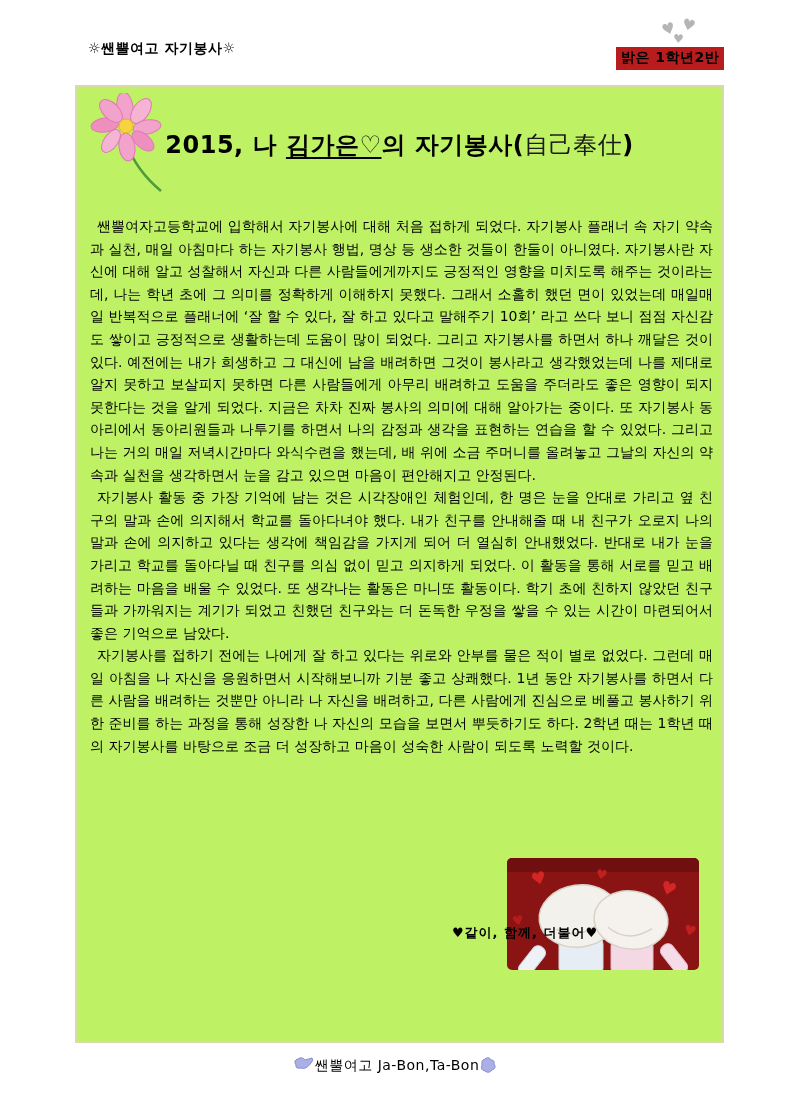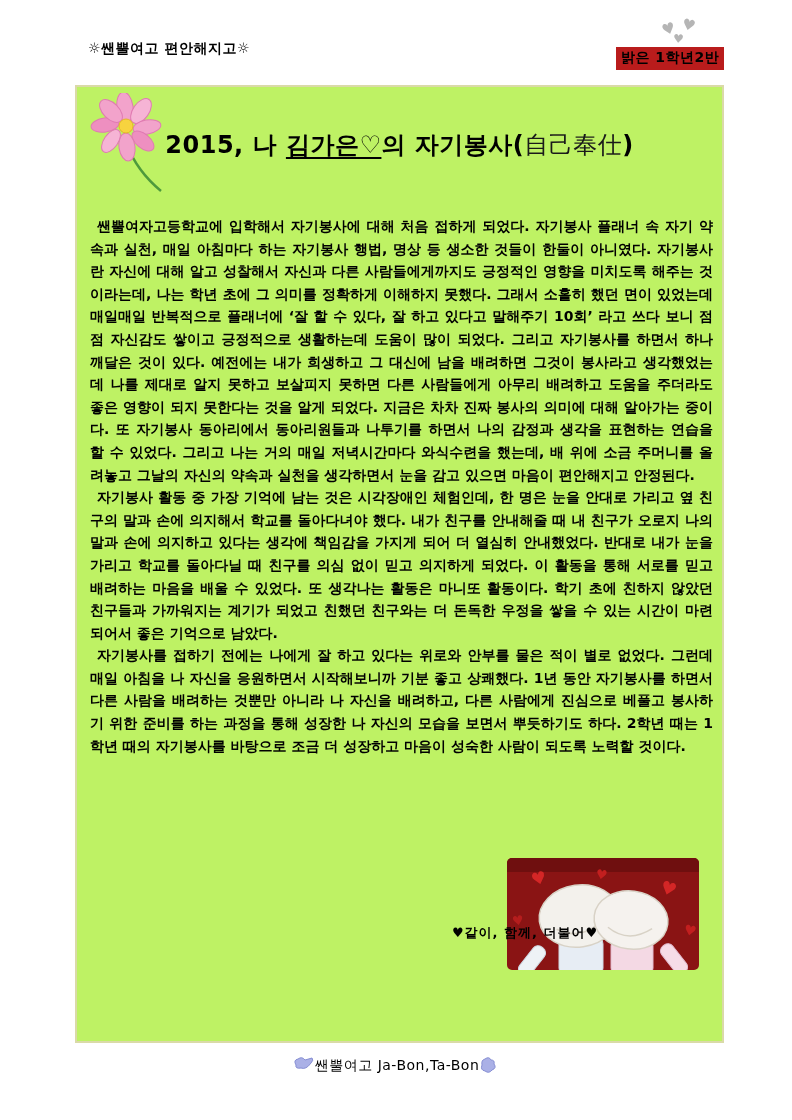--- a/index.html
+++ b/index.html
@@ -50,21 +50,21 @@
     letter-spacing: 0.5px; white-space: nowrap;
   }
   .doc-title .name-underline { text-decoration: underline; text-underline-offset: 4px; }
   .doc-title .hanja { font-weight: normal; color: #1a1a1a; }
 
   .essay {
     position: absolute; left: 13px; top: 128px; width: 623px;
     font-size: 14px; line-height: 22.6px;
     text-align: justify; word-break: break-all;
   }
-  .essay p { text-indent: 7px; font-weight: bold; }
+  .essay p { text-indent: 7px; }
 
   
   .pic {
     position: absolute; left: 430px; top: 771px;
     width: 192px; height: 112px;
   }
   .pic svg { display: block; }
 
   .pic-caption {
     position: absolute; left: 424px; top: 924px; width: 202px;
@@ -79,21 +79,21 @@
   }
   .footer-inner { display: inline-flex; align-items: center; gap: 0; }
   .footer svg { display: block; }
   .footer-text { letter-spacing: 0.5px; }
 </style>
 </head>
 <body>
 
 <div class="page">
 
-  <div class="hdr-left">☼쌘뿔여고 편안해지고☼</div>
+  <div class="hdr-left">☼쌘뿔여고 자기봉사☼</div>
 
   <div class="hearts-deco">
     <span class="h1">♥</span>
     <span class="h2">♥</span>
     <span class="h3">♥</span>
   </div>
 
   <div class="class-badge">밝은 1학년2반</div>
 
   <div class="main-box">

